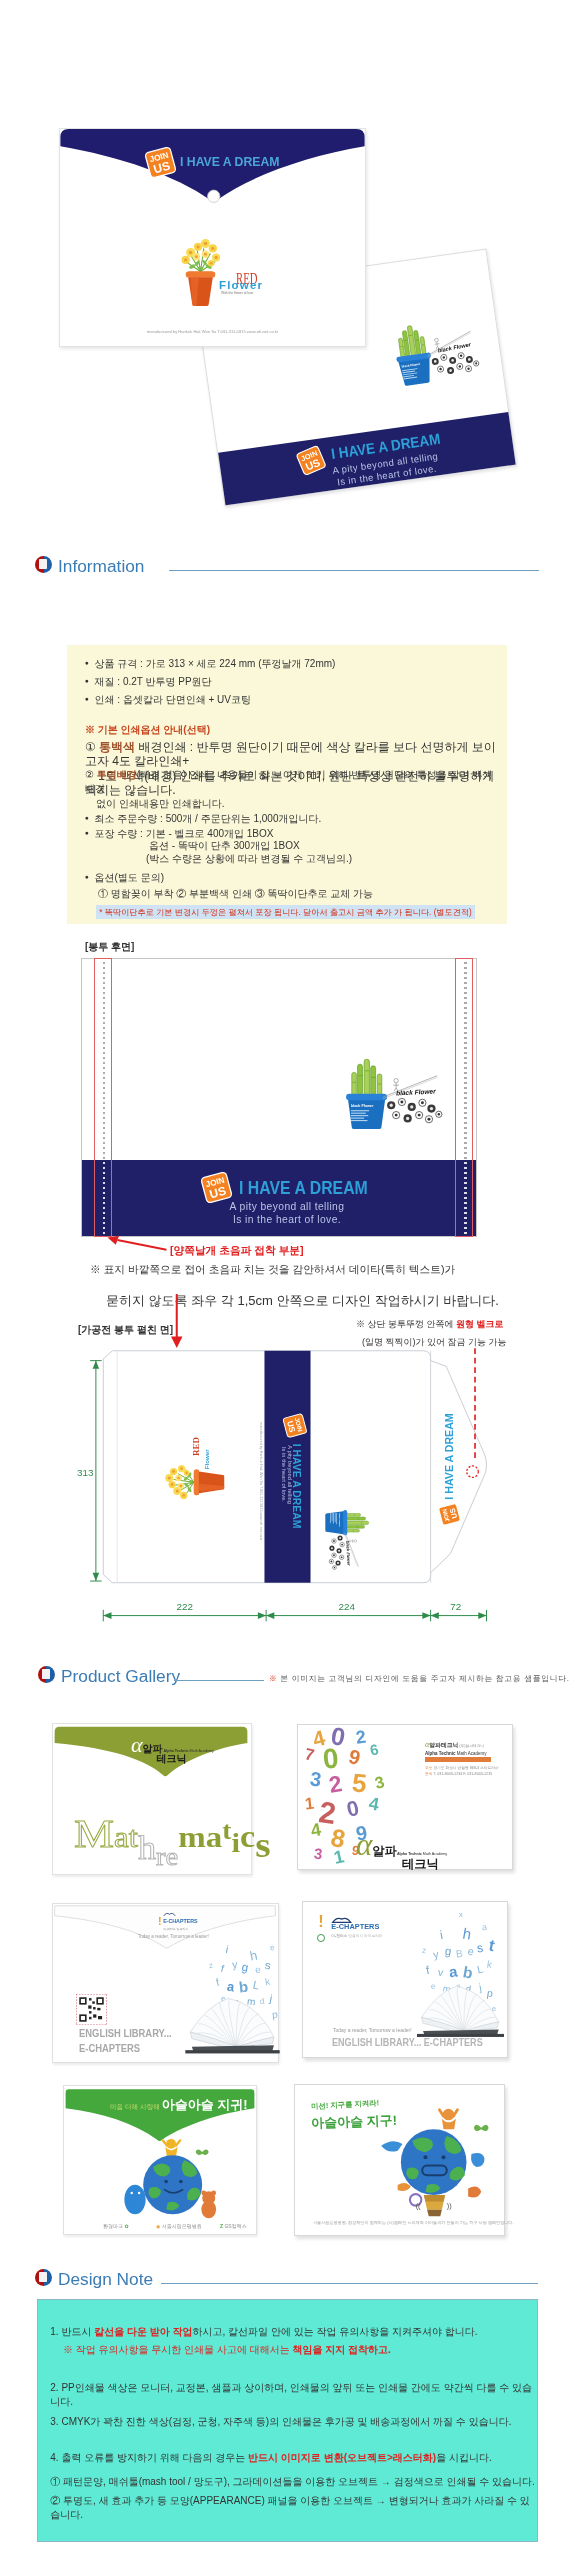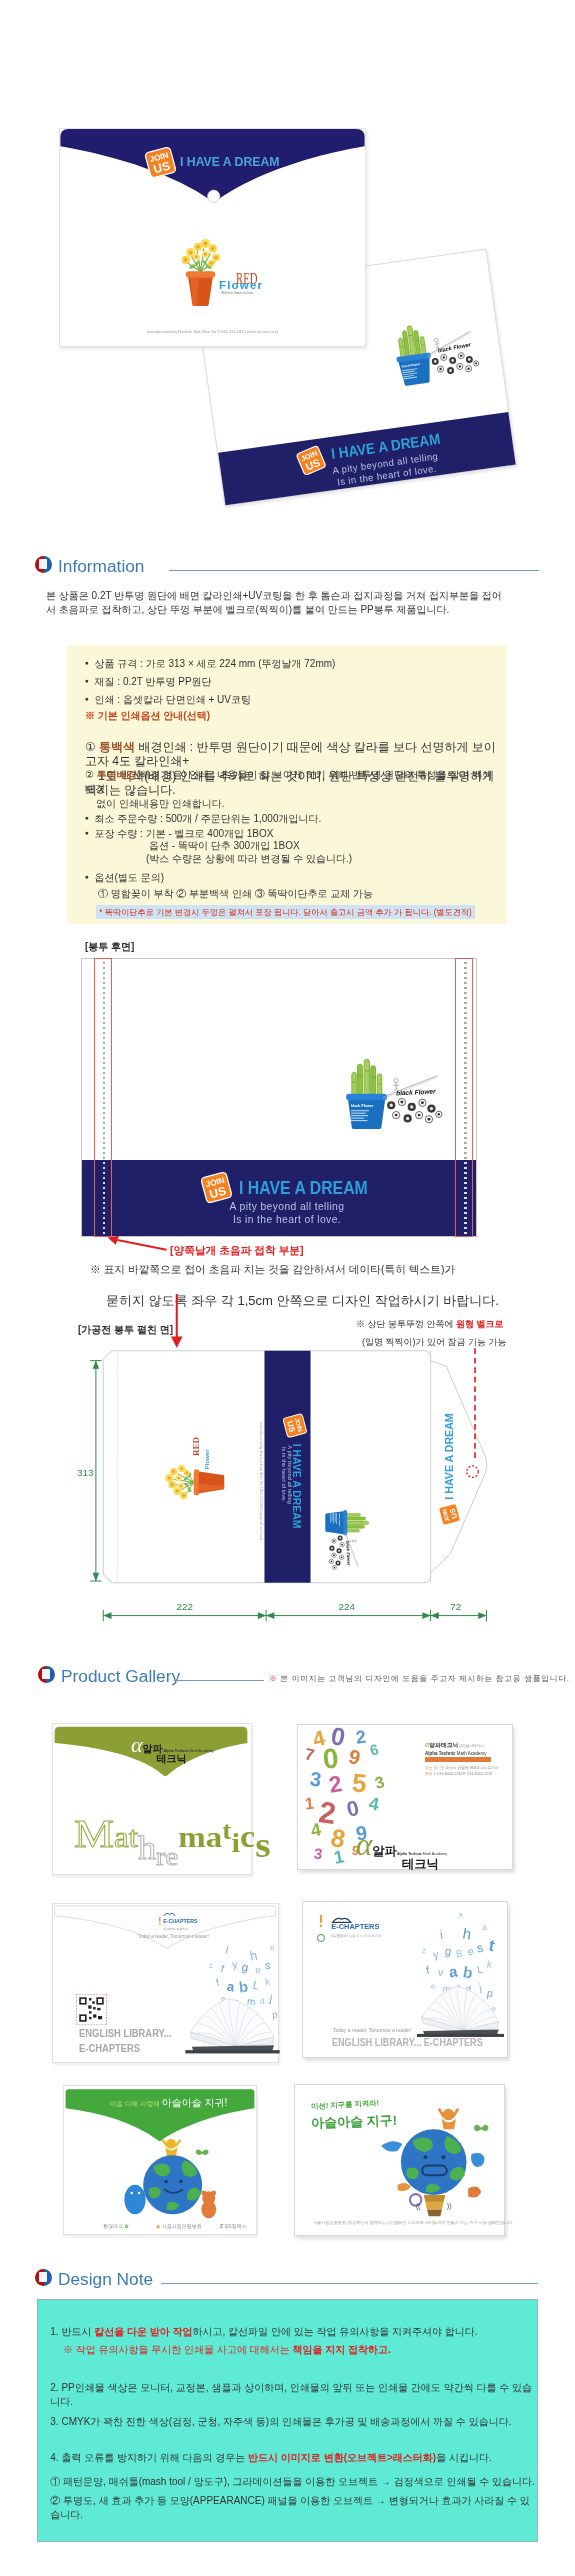--- a/index.html
+++ b/index.html
@@ -71,39 +71,38 @@
 
     <div class="abs" style="left:0;top:200px;width:305px;text-align:center;font-size:4.1px;color:#999;">manufactured by Hankuk Hak Won Sa T.031-311-5815 www.oh-net.co.kr</div>
   </div>
 
   <div class="hd-icon" style="left:35px;top:556px;"></div>
 
   <div class="abs hd-text" style="left:58px;top:556px;">Information</div>
 
   <div class="hd-line" style="left:169px;top:570px;width:370px;"></div>
 
-  <div class="abs kr" style="left:46px;top:589px;width:460px;font-size:10px;line-height:14px;">본 상품은 0.2T 반투명 원단에 배면 칼라인쇄+UV코팅을 한 후 톰슨과 접지과정을 거쳐 접지부분을 접어서 초음파로 접착하고, 상단 뚜껑 부분에 벨크로(찍찍이)를 붙여 만드는 PP봉투 제품입니다.</div>
 
   <div class="abs" style="left:67px;top:645px;width:440px;height:279px;background:#faf8d8;">
 
     <div class="abs kr" style="left:18px;top:12.3px;font-size:10px;"><span style="font-size:6.6px;vertical-align:1.6px;">●</span>&nbsp; 상품 규격 : 가로 313 × 세로 224 mm (뚜껑날개 72mm)</div>
 
     <div class="abs kr" style="left:18px;top:30px;font-size:10px;"><span style="font-size:6.6px;vertical-align:1.6px;">●</span>&nbsp; 재질 : 0.2T 반투명 PP원단</div>
 
     <div class="abs kr" style="left:18px;top:48px;font-size:10px;"><span style="font-size:6.6px;vertical-align:1.6px;">●</span>&nbsp; 인쇄 : 옵셋칼라 단면인쇄 + UV코팅</div>
 
-    <div class="abs" style="left:18px;top:64px;font-size:10px;font-weight:bold;color:#c8451e;">※ 기본 인쇄옵션 안내(선택)</div>
+    <div class="abs" style="left:18px;top:78px;font-size:10px;font-weight:bold;color:#c8451e;">※ 기본 인쇄옵션 안내(선택)</div>
 
     <div class="abs kr" style="left:18px;top:95px;width:411px;font-size:12px;line-height:14.4px;">① <b style="color:#a0522d;">통백색</b> 배경인쇄 : 반투명 원단이기 때문에 색상 칼라를 보다 선명하게 보이고자 4도 칼라인쇄+<br>&nbsp;&nbsp;&nbsp;&nbsp;1도 백색(배경) 인쇄를 추가로 하는 것이며, 원단 특성상 완전히 불투명하게 되지는 않습니다.</div>
 
     <div class="abs kr" style="left:18px;top:123px;width:411px;font-size:10px;line-height:14.4px;">② <b style="color:#a0522d;">투명배경</b>(배경 없음) 인쇄 : 내용물이 잘 보이게 하기 위해 반투명 원단의 특성을 살려 백색 배경<br>&nbsp;&nbsp;&nbsp;&nbsp;없이 인쇄내용만 인쇄합니다.</div>
 
     <div class="abs kr" style="left:18px;top:167px;font-size:10px;"><span style="font-size:6.6px;vertical-align:1.6px;">●</span>&nbsp; 최소 주문수량 : 500개 / 주문단위는 1,000개입니다.</div>
 
-    <div class="abs kr" style="left:18px;top:182px;font-size:10px;line-height:12.7px;"><span style="font-size:6.6px;vertical-align:1.6px;">●</span>&nbsp; 포장 수량 : 기본 - 벨크로 400개입 1BOX<br><span style="margin-left:64px;">옵션 - 똑딱이 단추 300개입 1BOX</span><br><span style="margin-left:61px;">(박스 수량은 상황에 따라 변경될 수 있습니다.)</span></div>
+    <div class="abs kr" style="left:18px;top:182px;font-size:10px;line-height:12.7px;"><span style="font-size:6.6px;vertical-align:1.6px;">●</span>&nbsp; 포장 수량 : 기본 - 벨크로 400개입 1BOX<br><span style="margin-left:64px;">옵션 - 똑딱이 단추 300개입 1BOX</span><br><span style="margin-left:61px;">(박스 수량은 상황에 따라 변경될 수 고객님의.)</span></div>
 
     <div class="abs kr" style="left:18px;top:226px;font-size:10px;"><span style="font-size:6.6px;vertical-align:1.6px;">●</span>&nbsp; 옵션(별도 문의)</div>
 
     <div class="abs kr" style="left:31px;top:242px;font-size:10px;">① 명함꽂이 부착 ② 부분백색 인쇄 ③ 똑딱이단추로 교체 가능</div>
 
     <div class="abs" style="left:29px;top:260px;background:#cfe3f5;color:#d42a11;font-size:8.2px;white-space:nowrap;padding:1.6px 3.3px;">* 똑딱이단추로 기본 변경시 두껑은 펼쳐서 포장 됩니다. 닫아서 출고시 금액 추가 가 됩니다. (별도견적)</div>
   </div>
 
   <div class="abs" style="left:85px;top:940px;font-size:10px;font-weight:bold;color:#333;">[봉투 후면]</div>
 
@@ -435,21 +434,21 @@
 
     <div class="abs" style="left:29px;top:135px;font-size:10.3px;font-weight:bold;color:#b5b5b5;white-space:nowrap;transform:scaleX(0.88);transform-origin:left top;">ENGLISH LIBRARY... E-CHAPTERS</div>
   </div>
 
   <div class="abs" style="left:63px;top:2085px;width:192px;height:148px;background:#fff;border:0.8px solid #e0e0e0;box-shadow:0.8px 1.6px 2.5px rgba(0,0,0,0.08);">
 
     <svg class="abs" style="left:0;top:0;" width="192" height="62" viewBox="0 0 239 75" preserveAspectRatio="none">
       <path d="M6,4 L233,4 Q237,4 237,8 L237,27 C195,33 152,46 122,65 Q119,68 116,65 C86,44 48,33 2,27 L2,8 Q2,4 6,4 Z" fill="#44a83d"></path>
     </svg>
 
-    <div class="abs" style="left:46px;top:10px;font-size:6.6px;color:#cddc6a;white-space:nowrap;">마음 다해 사랑해 <span style="font-size:10px;font-weight:normal;color:#fff;">아슬아슬 지귀!</span></div>
+    <div class="abs" style="left:46px;top:10px;font-size:6.6px;color:#cddc6a;white-space:nowrap;">마음 다해 사랑해 <span style="font-size:13px;font-weight:bold;color:#fff;">아슬아슬 지귀!</span></div>
 
     <svg class="abs" style="left:56px;top:48px;" width="107" height="86" viewBox="0 0 130 105">
       <use href="#earthgroup"></use>
     </svg>
 
     <div class="abs" style="left:39px;top:137px;font-size:5px;color:#888;white-space:nowrap;">환경마크 <span style="color:#44a83d;">✿</span></div>
     <div class="abs" style="left:92px;top:137px;font-size:5px;color:#888;white-space:nowrap;"><span style="color:#e8a23b;">◉</span> 서울시립은평병원</div>
     <div class="abs" style="left:156px;top:137px;font-size:5px;color:#888;white-space:nowrap;"><span style="color:#44a83d;font-weight:bold;">Z</span> GS칼텍스</div>
   </div>
 

